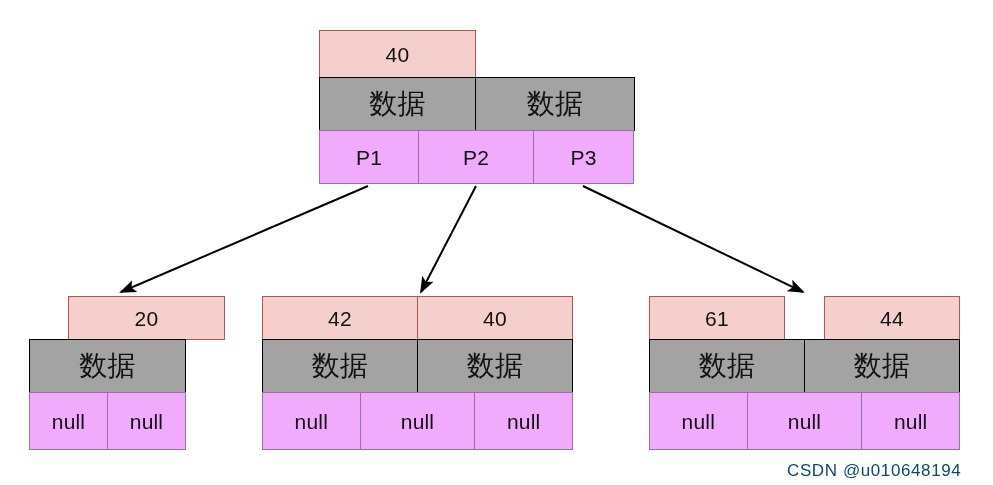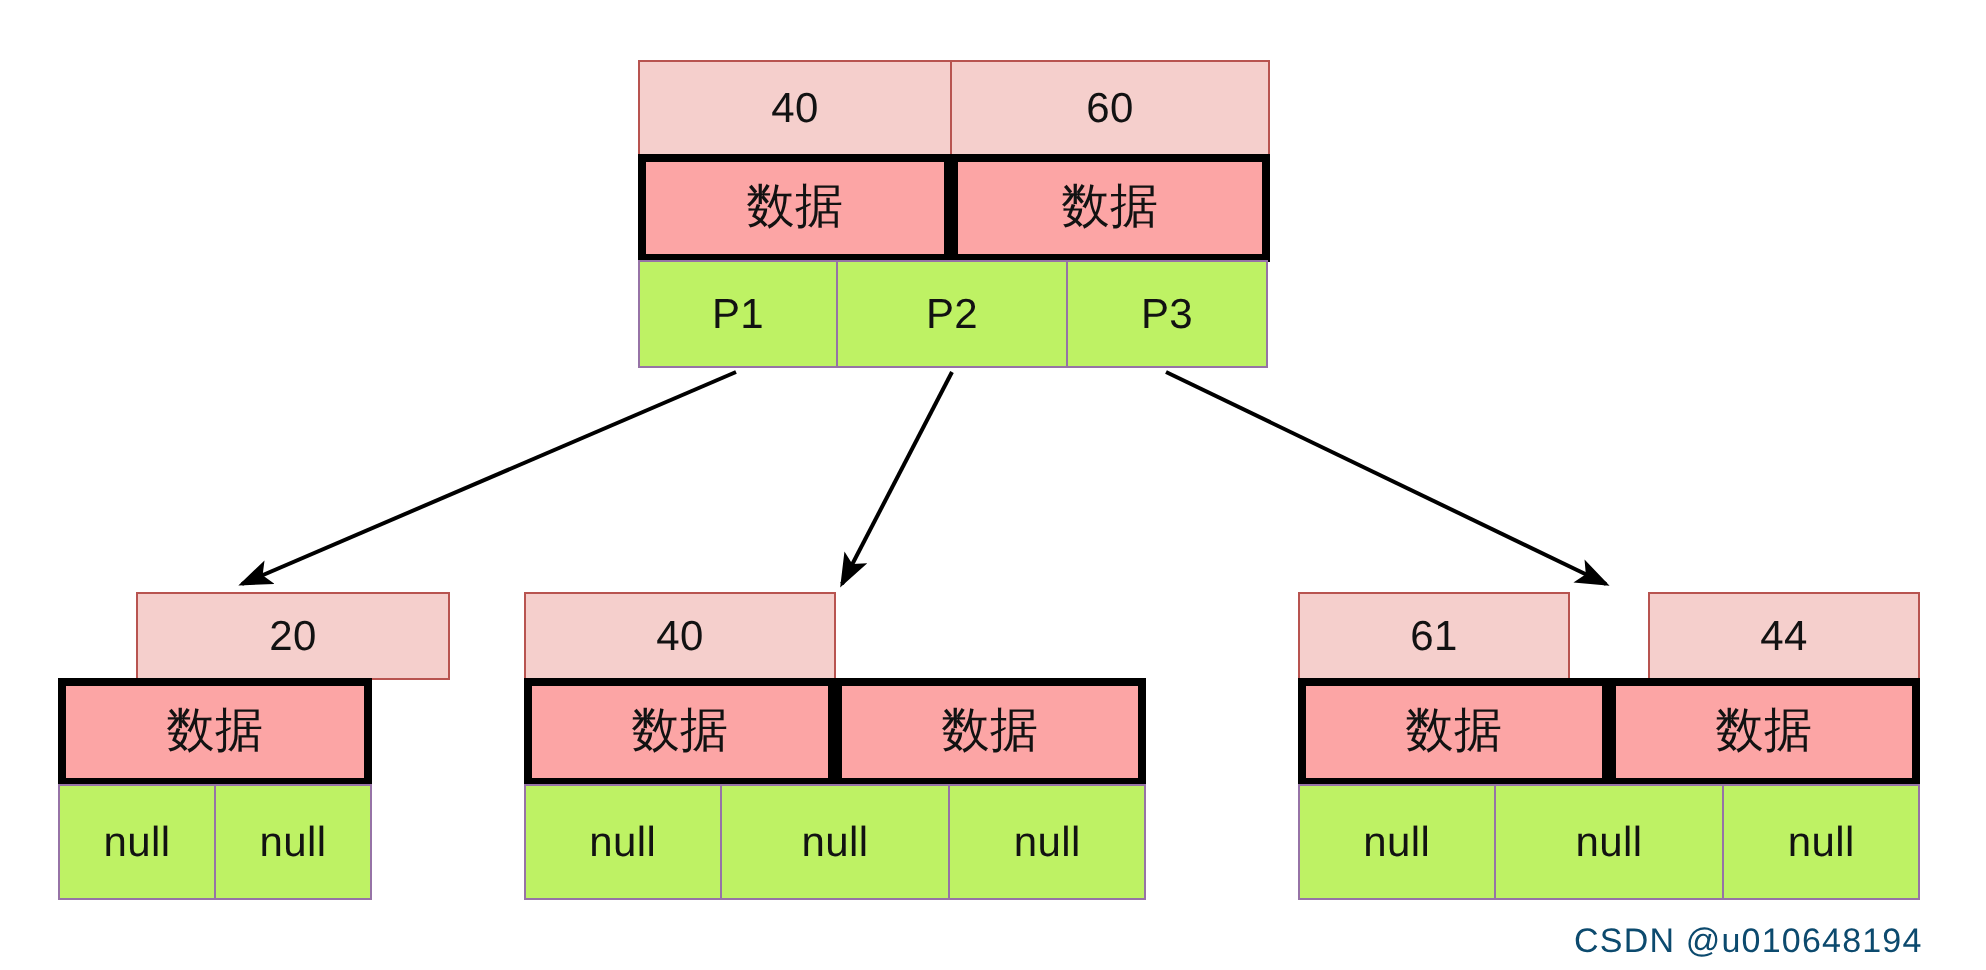--- a/index.html
+++ b/index.html
@@ -53,32 +53,32 @@
     background: #f5cfcc;
     border: 1px solid #b85450;
     margin-left: -1px;
   }
   .row-key .cell:first-child { margin-left: 0; }
   
   .row-data {
     margin-top: -1px;
   }
   .row-data .cell {
-    background: #fca5a5;
-    border: 4px solid #000000;
+    background: #a3a3a3;
+    border: 1px solid #000000;
     margin-left: -1px;
-    font-size: 24px;
+    font-size: 28px;
   }
   .row-data .cell:first-child { margin-left: 0; }
   
   .row-ptr {
     margin-top: -1px;
   }
   .row-ptr .cell {
-    background: #bef264;
+    background: #f0abfc;
     border: 1px solid #9673a6;
     margin-left: -1px;
   }
   .row-ptr .cell:first-child { margin-left: 0; }
 
   .watermark {
     position: absolute;
     color: #cfc6d6;
     font-size: 15px;
     white-space: nowrap;
@@ -104,21 +104,20 @@
       </marker>
     </defs>
     <line x1="368" y1="186" x2="121" y2="292" stroke="#000000" stroke-width="2" marker-end="url(#arrowhead)"></line>
     <line x1="476" y1="186" x2="421" y2="292" stroke="#000000" stroke-width="2" marker-end="url(#arrowhead)"></line>
     <line x1="583" y1="186" x2="803" y2="292" stroke="#000000" stroke-width="2" marker-end="url(#arrowhead)"></line>
   </svg>
 
   <div class="node" style="left:319px; top:30px; width:316px;">
     <div class="row row-key" style="height:48px;">
       <div class="cell" style="width:157px;">40</div>
-      <div class="cell" style="width:160px;">60</div>
     </div>
     <div class="row row-data" style="height:54px;">
       <div class="cell" style="width:157px;">数据</div>
       <div class="cell" style="width:160px;">数据</div>
     </div>
     <div class="row row-ptr" style="height:54px;">
       <div class="cell" style="width:100px;">P1</div>
       <div class="cell" style="width:116px;">P2</div>
       <div class="cell" style="width:101px;">P3</div>
     </div>
@@ -132,20 +131,21 @@
       <div class="cell" style="width:157px;">数据</div>
     </div>
     <div class="row row-ptr" style="height:58px;">
       <div class="cell" style="width:79px;">null</div>
       <div class="cell" style="width:79px;">null</div>
     </div>
   </div>
 
   <div class="node" style="left:262px; top:296px; width:311px;">
     <div class="row row-key" style="height:44px;">
+      <div class="cell" style="width:156px;">42</div>
       <div class="cell" style="width:156px;">40</div>
     </div>
     <div class="row row-data" style="height:54px;">
       <div class="cell" style="width:156px;">数据</div>
       <div class="cell" style="width:156px;">数据</div>
     </div>
     <div class="row row-ptr" style="height:58px;">
       <div class="cell" style="width:99px;">null</div>
       <div class="cell" style="width:116px;">null</div>
       <div class="cell" style="width:99px;">null</div>

